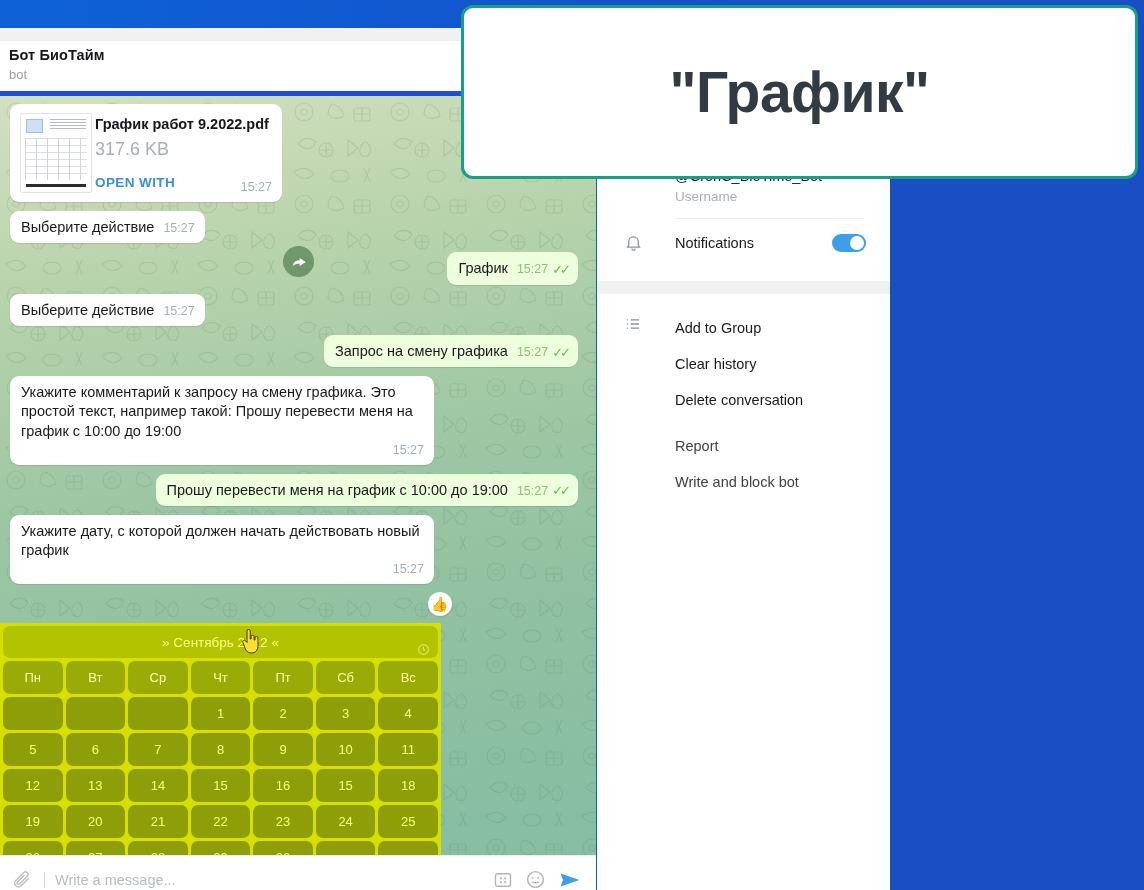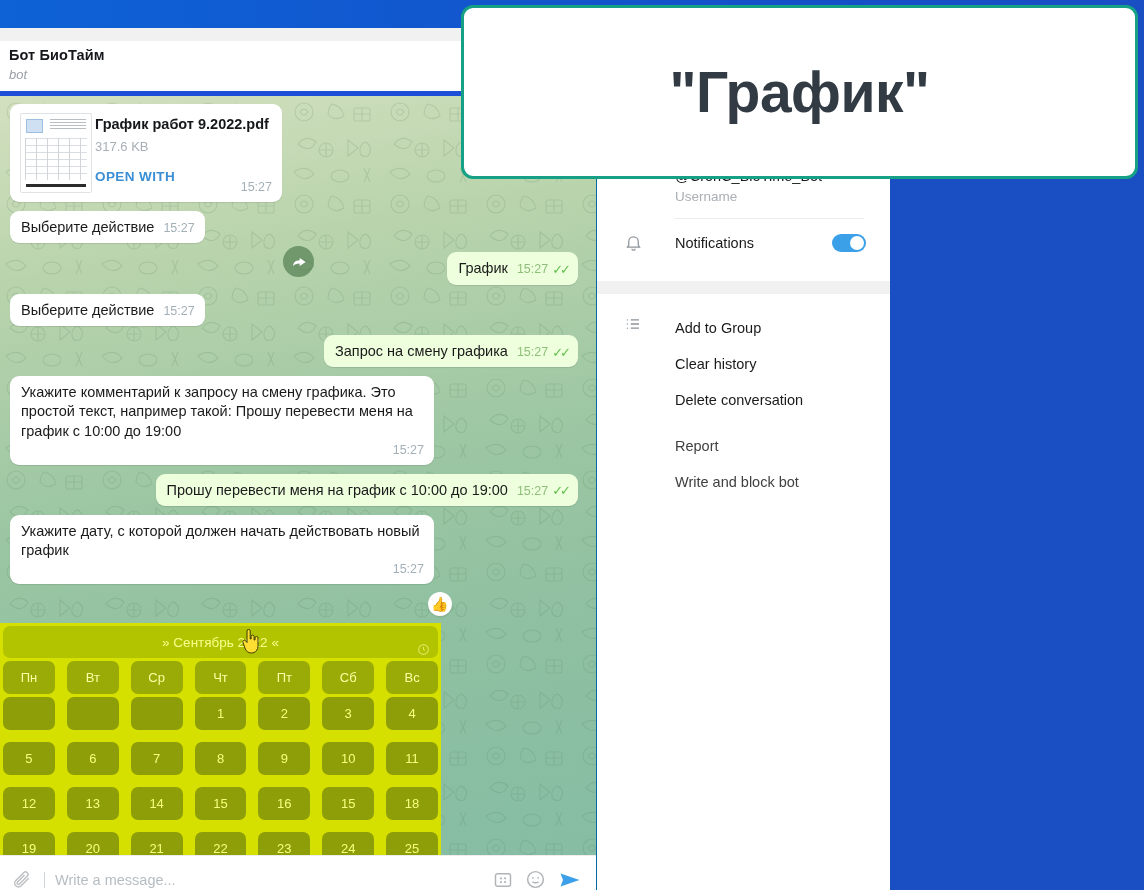--- a/index.html
+++ b/index.html
@@ -33,21 +33,21 @@
 
   
   .chat-col {
     position: absolute; left: 0; top: 13px; width: 596px; height: 849px;
   }
   .chat-header {
     position: relative; height: 55px; background: #ffffff;
     padding: 6px 0 0 9px; border-bottom: 5px solid #1d4ed8;
   }
   .chat-title { font-size: 14.5px; font-weight: bold; color: #15171a; letter-spacing: .1px; }
-  .chat-sub { font-size: 13px; color: #9aa0a6; margin-top: 4px; font-style: italic; }
+  .chat-sub { font-size: 13px; color: #9aa0a6; margin-top: 4px; }
 
   
   .msg-area {
     position: relative; height: 759px; overflow: hidden;
     background:
       linear-gradient(170deg, #d3e0bf 0%, #b9d4ad 22%, #9ec7a3 48%, #8fc0a1 72%, #86bda4 100%);
   }
   .doodles { position: absolute; inset: 0; opacity: .32; }
   .msg-scroll { position: relative; padding: 8px 10px 0 10px; }
 
@@ -86,21 +86,21 @@
       background: repeating-linear-gradient(#b8bdc2 0 1px, transparent 1px 3px); }
   .pdf-thumb .grid-tbl { position: absolute; left: 4px; top: 24px; right: 4px; height: 42px;
       background:
         repeating-linear-gradient(90deg, #c9ced3 0 1px, transparent 1px 11px),
         repeating-linear-gradient(#d4d9de 0 1px, transparent 1px 7px);
       opacity: .85; }
   .pdf-thumb .foot-line { position: absolute; left: 5px; right: 5px; bottom: 5px; height: 3px;
       background: #2b2b2b; }
   .file-meta { padding-top: 2px; min-width: 0; }
   .file-name { font-size: 14.5px; font-weight: bold; color: #15171a; white-space: nowrap; }
-  .file-size { font-size: 13px; color: #a8b0b6; margin-top: 4px; }
+  .file-size { font-size: 18px; color: #a8b0b6; margin-top: 4px; }
   .file-open { font-size: 13.5px; font-weight: bold; color: #3b8fd4; letter-spacing: .4px; margin-top: 12px; }
   .file-time { position: absolute; right: 10px; bottom: 6px; font-size: 12.5px; color: #a3b0b8; }
 
   .fwd-btn {
     position: absolute; left: 283px; top: 150px; width: 31px; height: 31px;
     border-radius: 50%; background: rgba(57,102,57,.55);
     display: flex; align-items: center; justify-content: center;
   }
   .fwd-btn svg { width: 16px; height: 16px; }
 
@@ -115,21 +115,21 @@
   .calendar {
     position: absolute; left: 0; top: 527px; width: 441px; height: 318px;
     background: #d6e000; padding: 3px 3px 4px 3px;
   }
   .cal-head {
     height: 32px; background: #b2c400; border-radius: 7px;
     display: flex; align-items: center; justify-content: center;
     position: relative; color: #f7ff8a; font-size: 13.5px;
   }
   .cal-clock { position: absolute; right: 8px; bottom: 2px; opacity: .75; }
-  .cal-grid { display: grid; grid-template-columns: repeat(7, 1fr); gap: 12px; margin-top: 3px; }
+  .cal-grid { display: grid; grid-template-columns: repeat(7, 1fr); gap: 3px; margin-top: 3px; }
   .cal-cell {
     height: 33px; background: #8e9e08; border-radius: 7px;
     display: flex; align-items: center; justify-content: center;
     color: #f6ff7d; font-size: 13px;
   }
   .cal-cell.dow { background: #9aaa06; color: #fbffa3; }
   .cal-cell.empty { color: transparent; }
   .cursor-hand {
     position: absolute; left: 241px; top: 533px; width: 20px; height: 26px;
     pointer-events: none;

